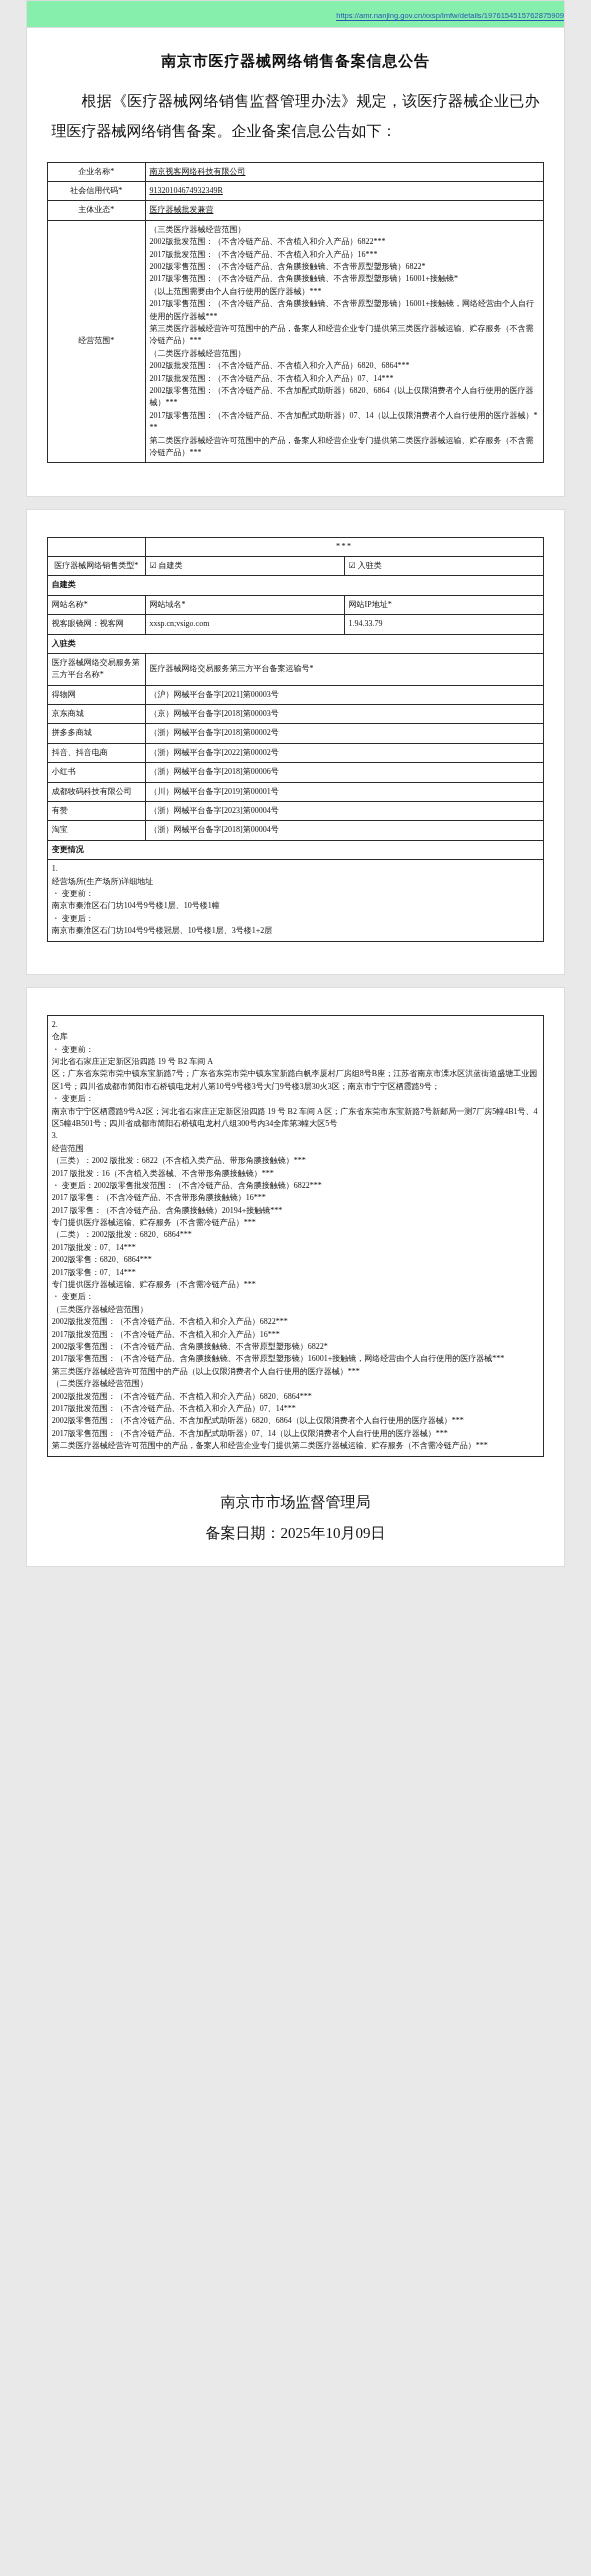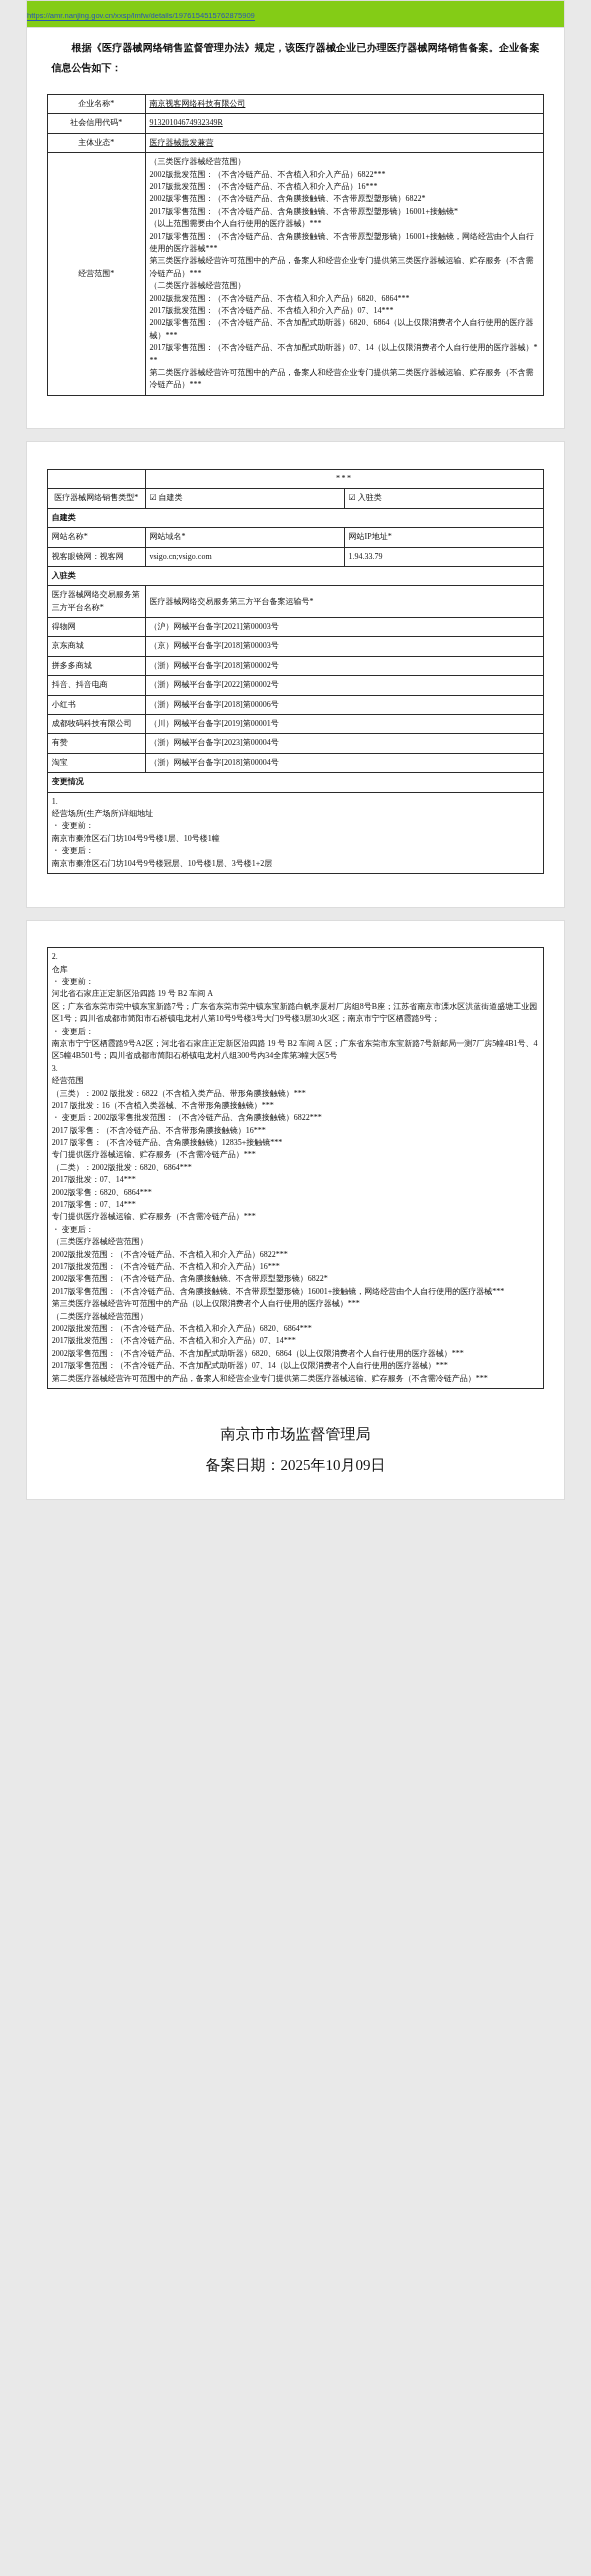--- a/index.html
+++ b/index.html
@@ -16,49 +16,48 @@
     box-sizing:border-box;
   }
   .sheet{
     background:#fff;
     margin:0 26px 12px 26px;
     padding:10.6px 20px 16.7px 20px;
     box-sizing:border-box;
     border:0.8px solid #dcdcdc;
   }
   .urlbar{
-    background:#84cc16;
+    background:#86efac;
     margin:0 26px 0 26px;
     padding:6px 0 4.5px 0;
-    text-align:left;
+    text-align:right;
     border:0.8px solid #dcdcdc;
     border-bottom:none;
   }
   .urlbar .u{
     display:inline-block;
     color:#2a57b5;
     font-size:7.6px;
     font-family:"Liberation Sans","DejaVu Sans",sans-serif;
     border-bottom:0.8px solid #2a57b5;
     letter-spacing:0px;
   }
   h1.title{
     text-align:center;
     font-size:15px;
     font-weight:bold;
     margin:13.6px 0 15px 0;
     letter-spacing:0.8px;
   }
   .intro{
-    font-size:10px;
+    font-size:15px;
     line-height:2.0;
     text-indent:2em;
     margin:0 4.5px 12px 4.5px;
     text-align:justify;
-    font-weight:bold;
   }
   table.tbl{
     border-collapse:collapse;
     width:100%;
     margin:16px auto;
     table-layout:fixed;
   }
   table.tbl td, table.tbl th{
     border:0.8px solid #2b2b2b;
     padding:3px 3.8px;
@@ -110,20 +109,21 @@
 </head>
 <body>
 
 <div class="page">
 
   <div class="urlbar">
     <span class="u">https://amr.nanjing.gov.cn/xxsp/lmfw/details/1976154515762875909</span>
   </div>
 
   <div class="sheet">
+    <h1 class="title">南京市医疗器械网络销售备案信息公告</h1>
     <p class="intro">根据《医疗器械网络销售监督管理办法》规定，该医疗器械企业已办理医疗器械网络销售备案。企业备案信息公告如下：</p>
 
     <table class="tbl">
       <tbody>
           <tr>
         <td class="lab">企业名称*</td>
         <td class="val">南京视客网络科技有限公司</td>
       </tr>
       <tr>
         <td class="lab">社会信用代码*</td>
@@ -177,21 +177,21 @@
       <tr>
         <td class="ctr secthead" colspan="3">自建类</td>
       </tr>
       <tr>
         <td class="ctr">网站名称*</td>
         <td class="ctr">网站域名*</td>
         <td class="ctr">网站IP地址*</td>
       </tr>
       <tr>
         <td class="ctr">视客眼镜网：视客网</td>
-        <td class="ctr">vsigo.cn;vsigo.com</td>
+        <td class="ctr">xxsp.cn;vsigo.com</td>
         <td class="ctr">1.94.33.79</td>
       </tr>
       <tr>
         <td class="ctr secthead" colspan="3">入驻类</td>
       </tr>
       <tr>
         <td class="ctr">医疗器械网络交易服务第三方平台名称*</td>
         <td class="ctr" colspan="2">医疗器械网络交易服务第三方平台备案运输号*</td>
       </tr>
 
@@ -256,21 +256,21 @@
           <p>河北省石家庄正定新区沿四路 19 号 B2 车间 A</p>
           <p>区；广东省东莞市莞中镇东宝新路7号；广东省东莞市莞中镇东宝新路白帆李厦村厂房组8号B座；江苏省南京市溧水区洪蓝街道盛塘工业园区1号；四川省成都市简阳市石桥镇电龙村八第10号9号楼3号大门9号楼3层30火3区；南京市宁宁区栖霞路9号；</p>
           <p>・ 变更后：</p>
           <p>南京市宁宁区栖霞路9号A2区；河北省石家庄正定新区沿四路 19 号 B2 车间 A 区；广东省东莞市东宝新路7号新邮局一测7厂房5幢4B1号、4区5幢4B501号；四川省成都市简阳石桥镇电龙村八组300号内34全库第3幢大区5号</p>
           <p>3.</p>
           <p>经营范围</p>
           <p>（三类）：2002 版批发：6822（不含植入类产品、带形角膜接触镜）***</p>
           <p>2017 版批发：16（不含植入类器械、不含带形角膜接触镜）***</p>
           <p>・ 变更后：2002版零售批发范围：（不含冷链产品、含角膜接触镜）6822***</p>
           <p>2017 版零售：（不含冷链产品、不含带形角膜接触镜）16***</p>
-          <p>2017 版零售：（不含冷链产品、含角膜接触镜）12835+接触镜***</p>
+          <p>2017 版零售：（不含冷链产品、含角膜接触镜）20194+接触镜***</p>
           <p>专门提供医疗器械运输、贮存服务（不含需冷链产品）***</p>
           <p>（二类）：2002版批发：6820、6864***</p>
           <p>2017版批发：07、14***</p>
           <p>2002版零售：6820、6864***</p>
           <p>2017版零售：07、14***</p>
           <p>专门提供医疗器械运输、贮存服务（不含需冷链产品）***</p>
           <p>・ 变更后：</p>
           <p>（三类医疗器械经营范围）</p>
           <p>2002版批发范围：（不含冷链产品、不含植入和介入产品）6822***</p>
           <p>2017版批发范围：（不含冷链产品、不含植入和介入产品）16***</p>

